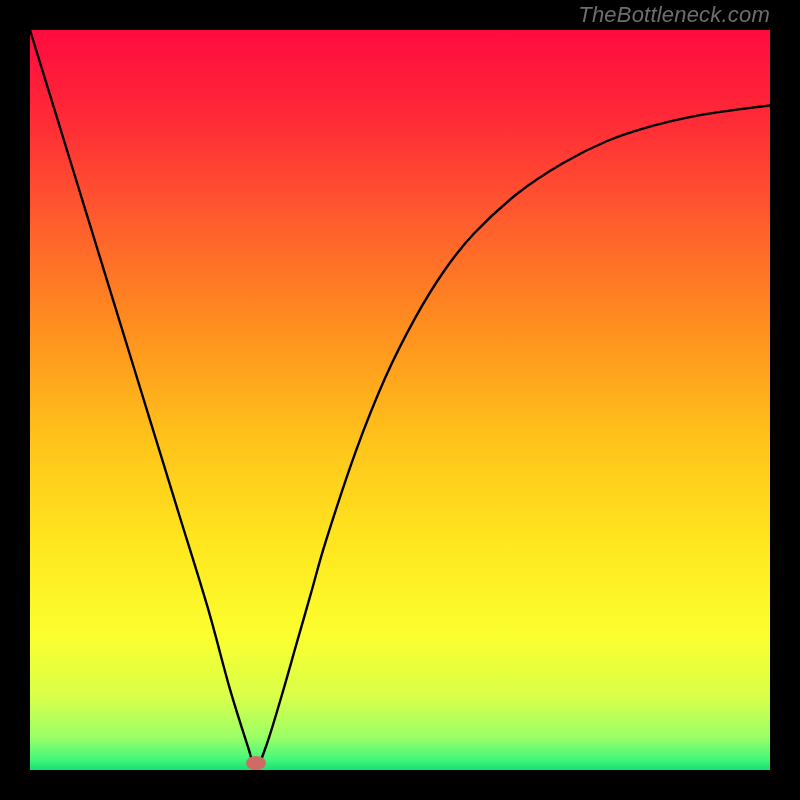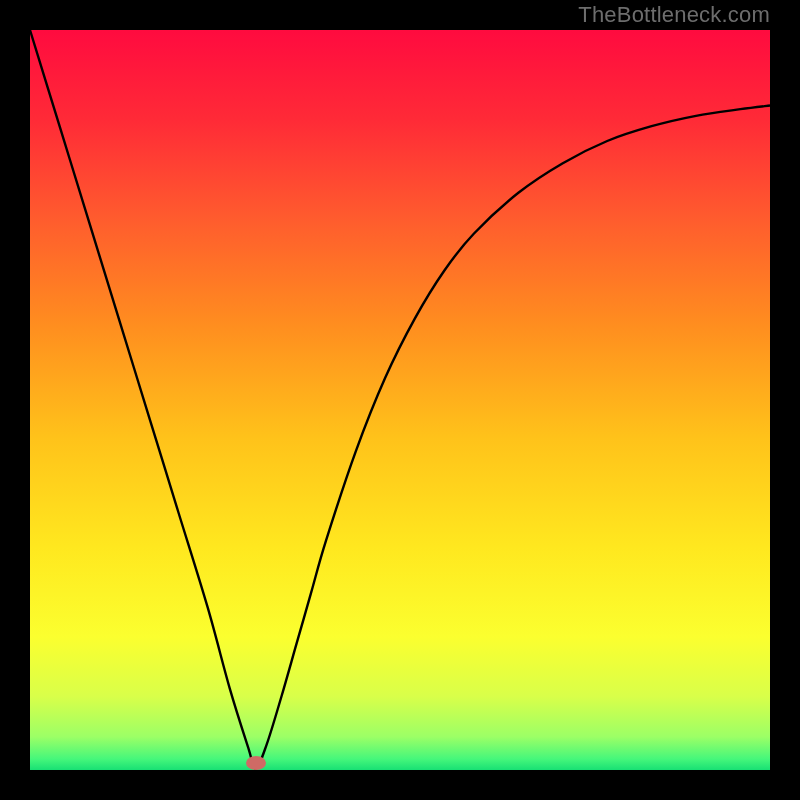--- a/index.html
+++ b/index.html
@@ -26,20 +26,21 @@
   .gradient-bg {
     position: absolute;
     inset: 0;
   }
   .watermark {
     position: absolute;
     color: #6d6d6d;
     font-size: 22px;
     font-weight: 500;
     letter-spacing: 0.2px;
+    font-style: italic;
   }
   svg.curve {
     position: absolute;
     inset: 0;
     width: 100%;
     height: 100%;
     overflow: visible;
   }
   .marker {
     position: absolute;

